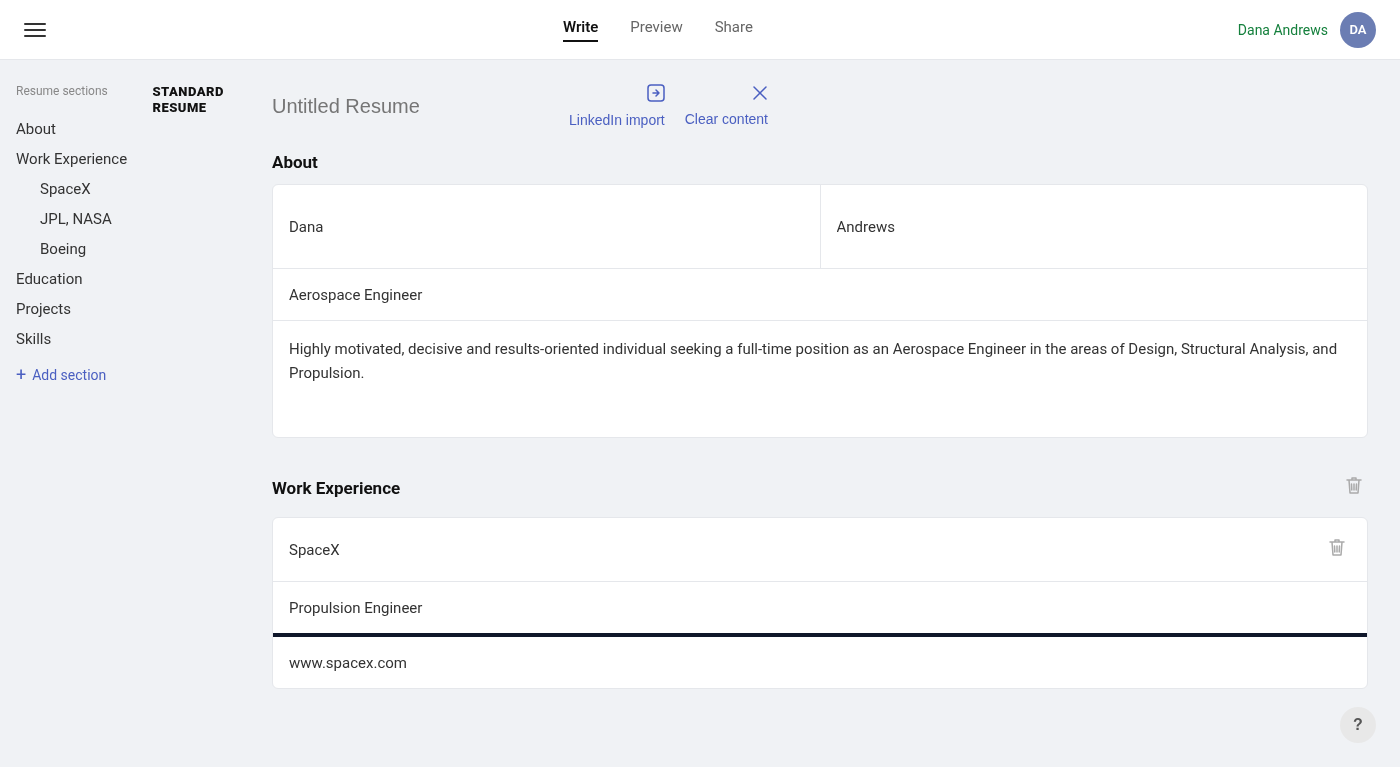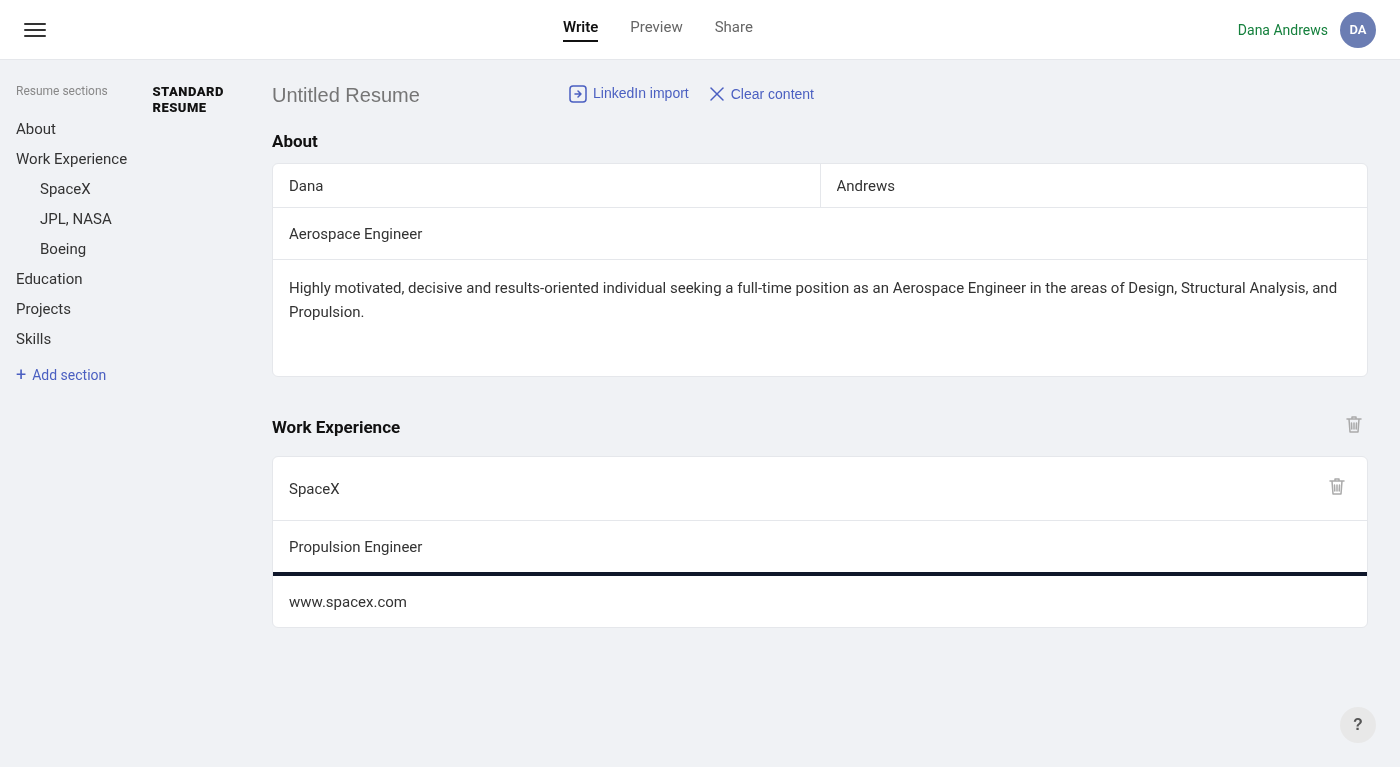--- a/index.html
+++ b/index.html
@@ -160,27 +160,28 @@
       flex: 0 0 auto;
     }
     .toolbar-actions {
       display: flex;
       align-items: center;
       gap: 20px;
       margin-left: 8px;
     }
     .toolbar-btn {
       display: flex;
-      align-items: flex-start;
+      align-items: flex-end;
       gap: 6px;
       color: #4a5fc1;
       font-size: 14px;
       cursor: pointer;
       background: none;
       border: none;
+      flex-direction: column;
     }
     .toolbar-icon {
       font-size: 16px;
     }
 
     
     .section-block {
       background: transparent;
       margin-bottom: 32px;
     }
@@ -214,21 +215,21 @@
     }
     .form-row {
       display: flex;
       border-bottom: 1px solid #e5e7eb;
     }
     .form-row:last-child {
       border-bottom: none;
     }
     .form-cell {
       flex: 1;
-      padding: 12px 16px;
+      padding: 32px 16px;
       border-right: 1px solid #e5e7eb;
     }
     .form-cell:last-child {
       border-right: none;
     }
     .form-cell-full {
       flex: 1;
       padding: 16px 16px;
     }
     .form-input {

